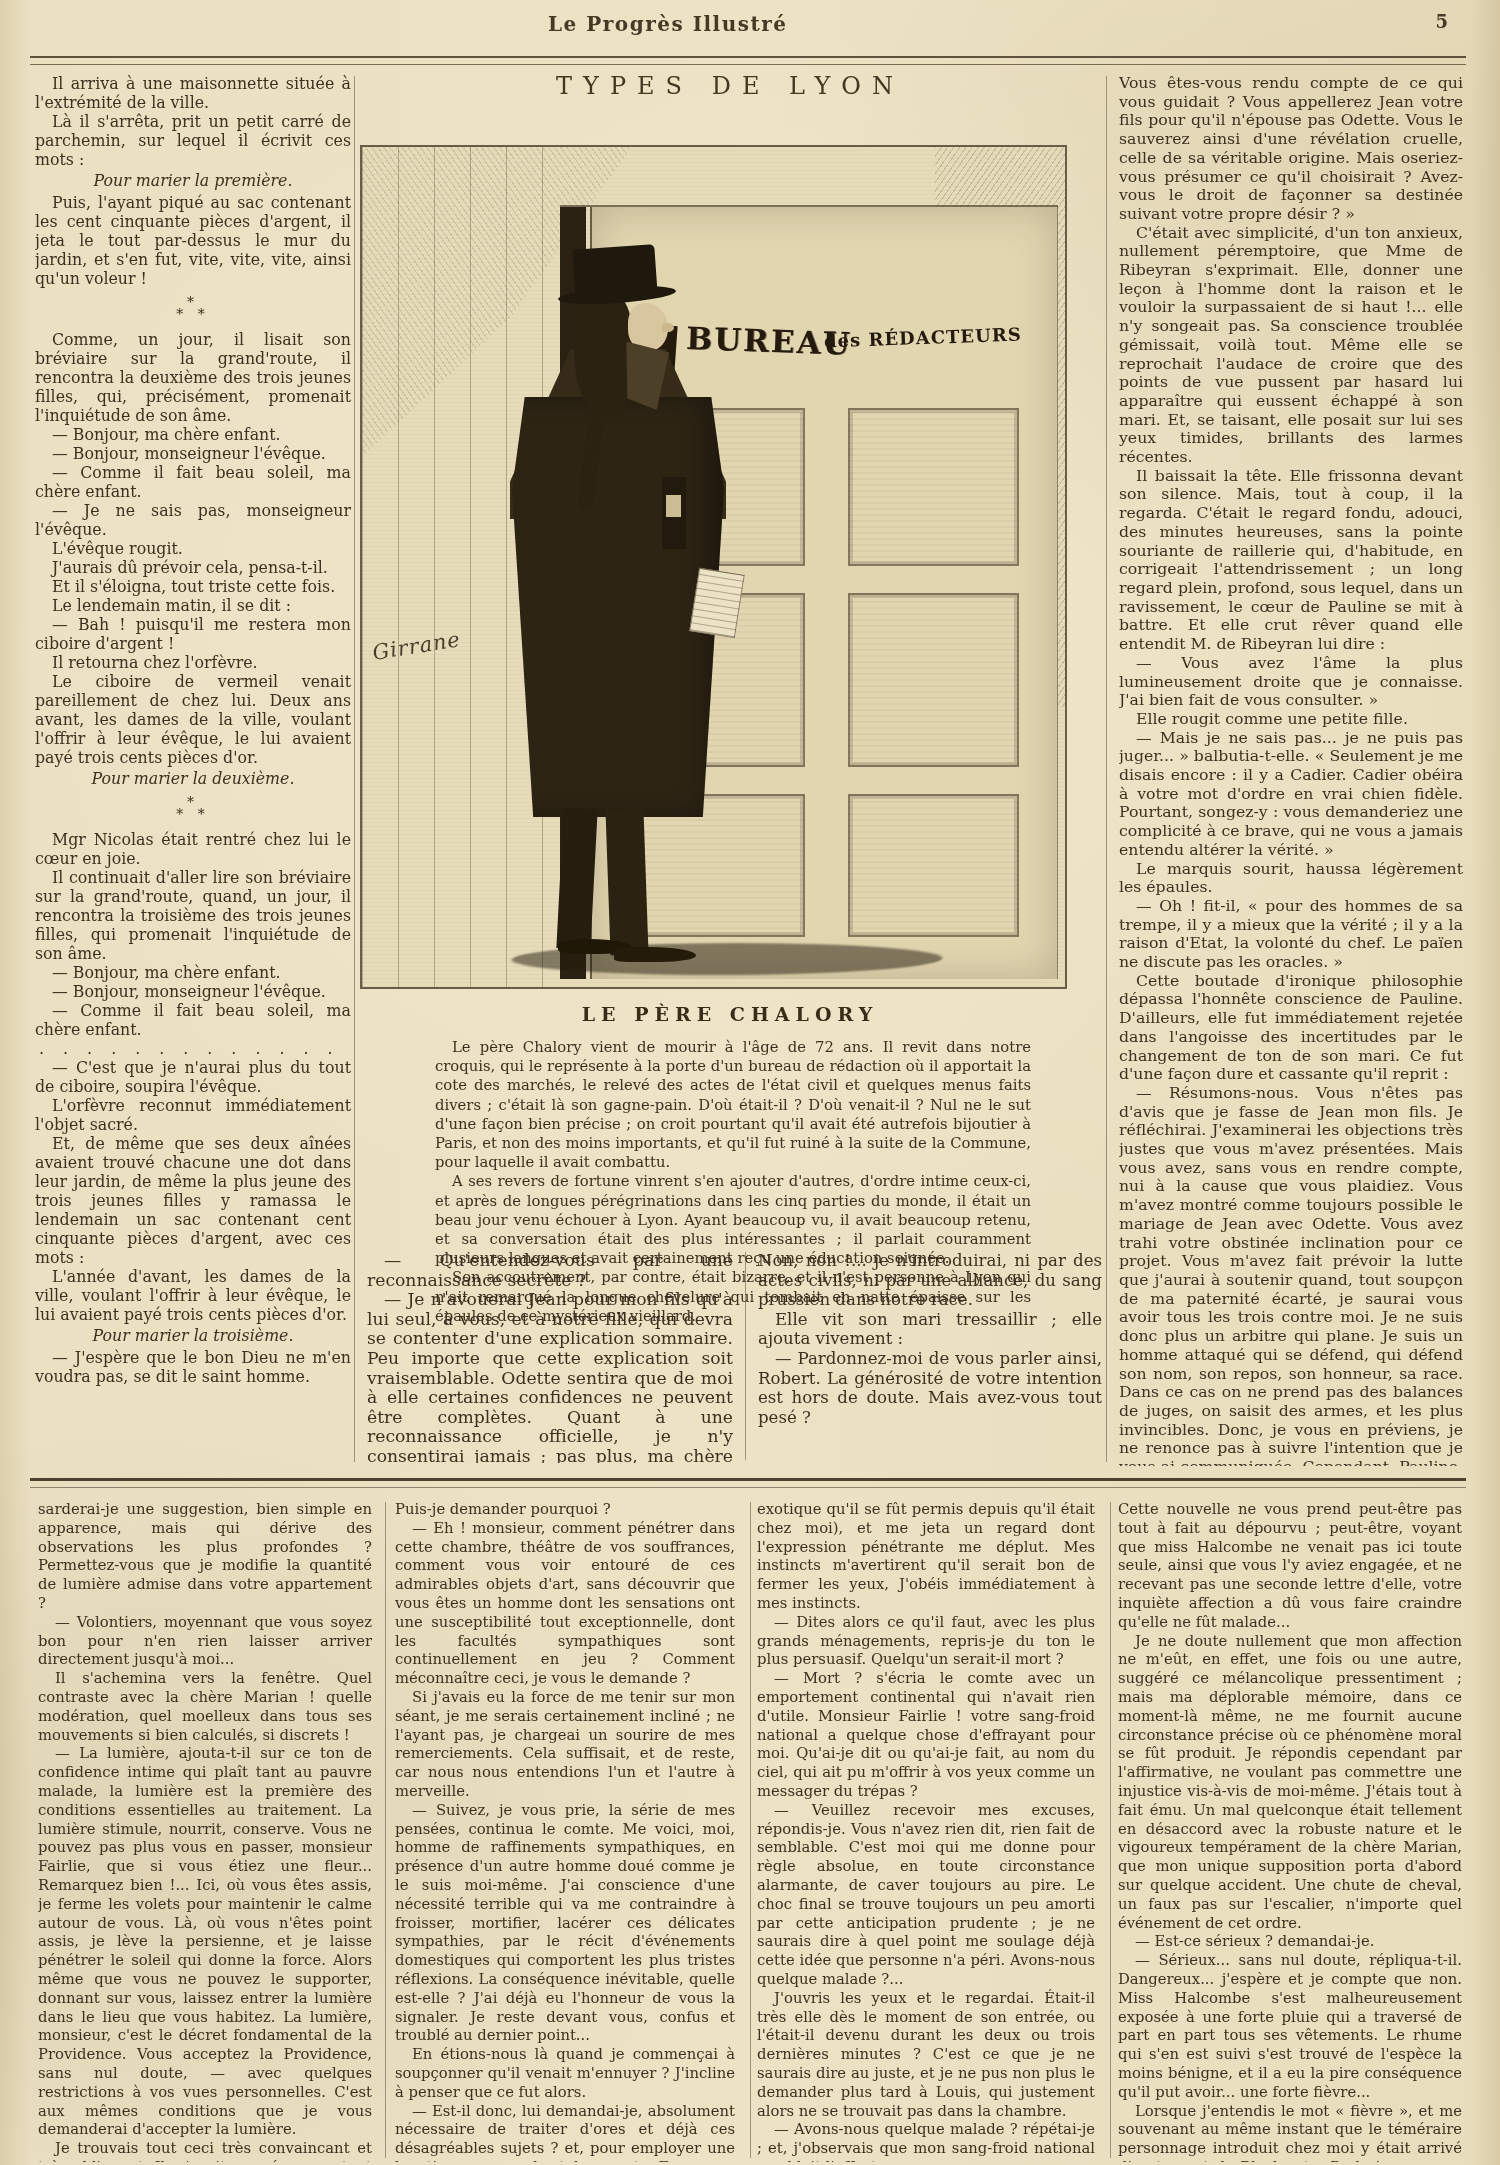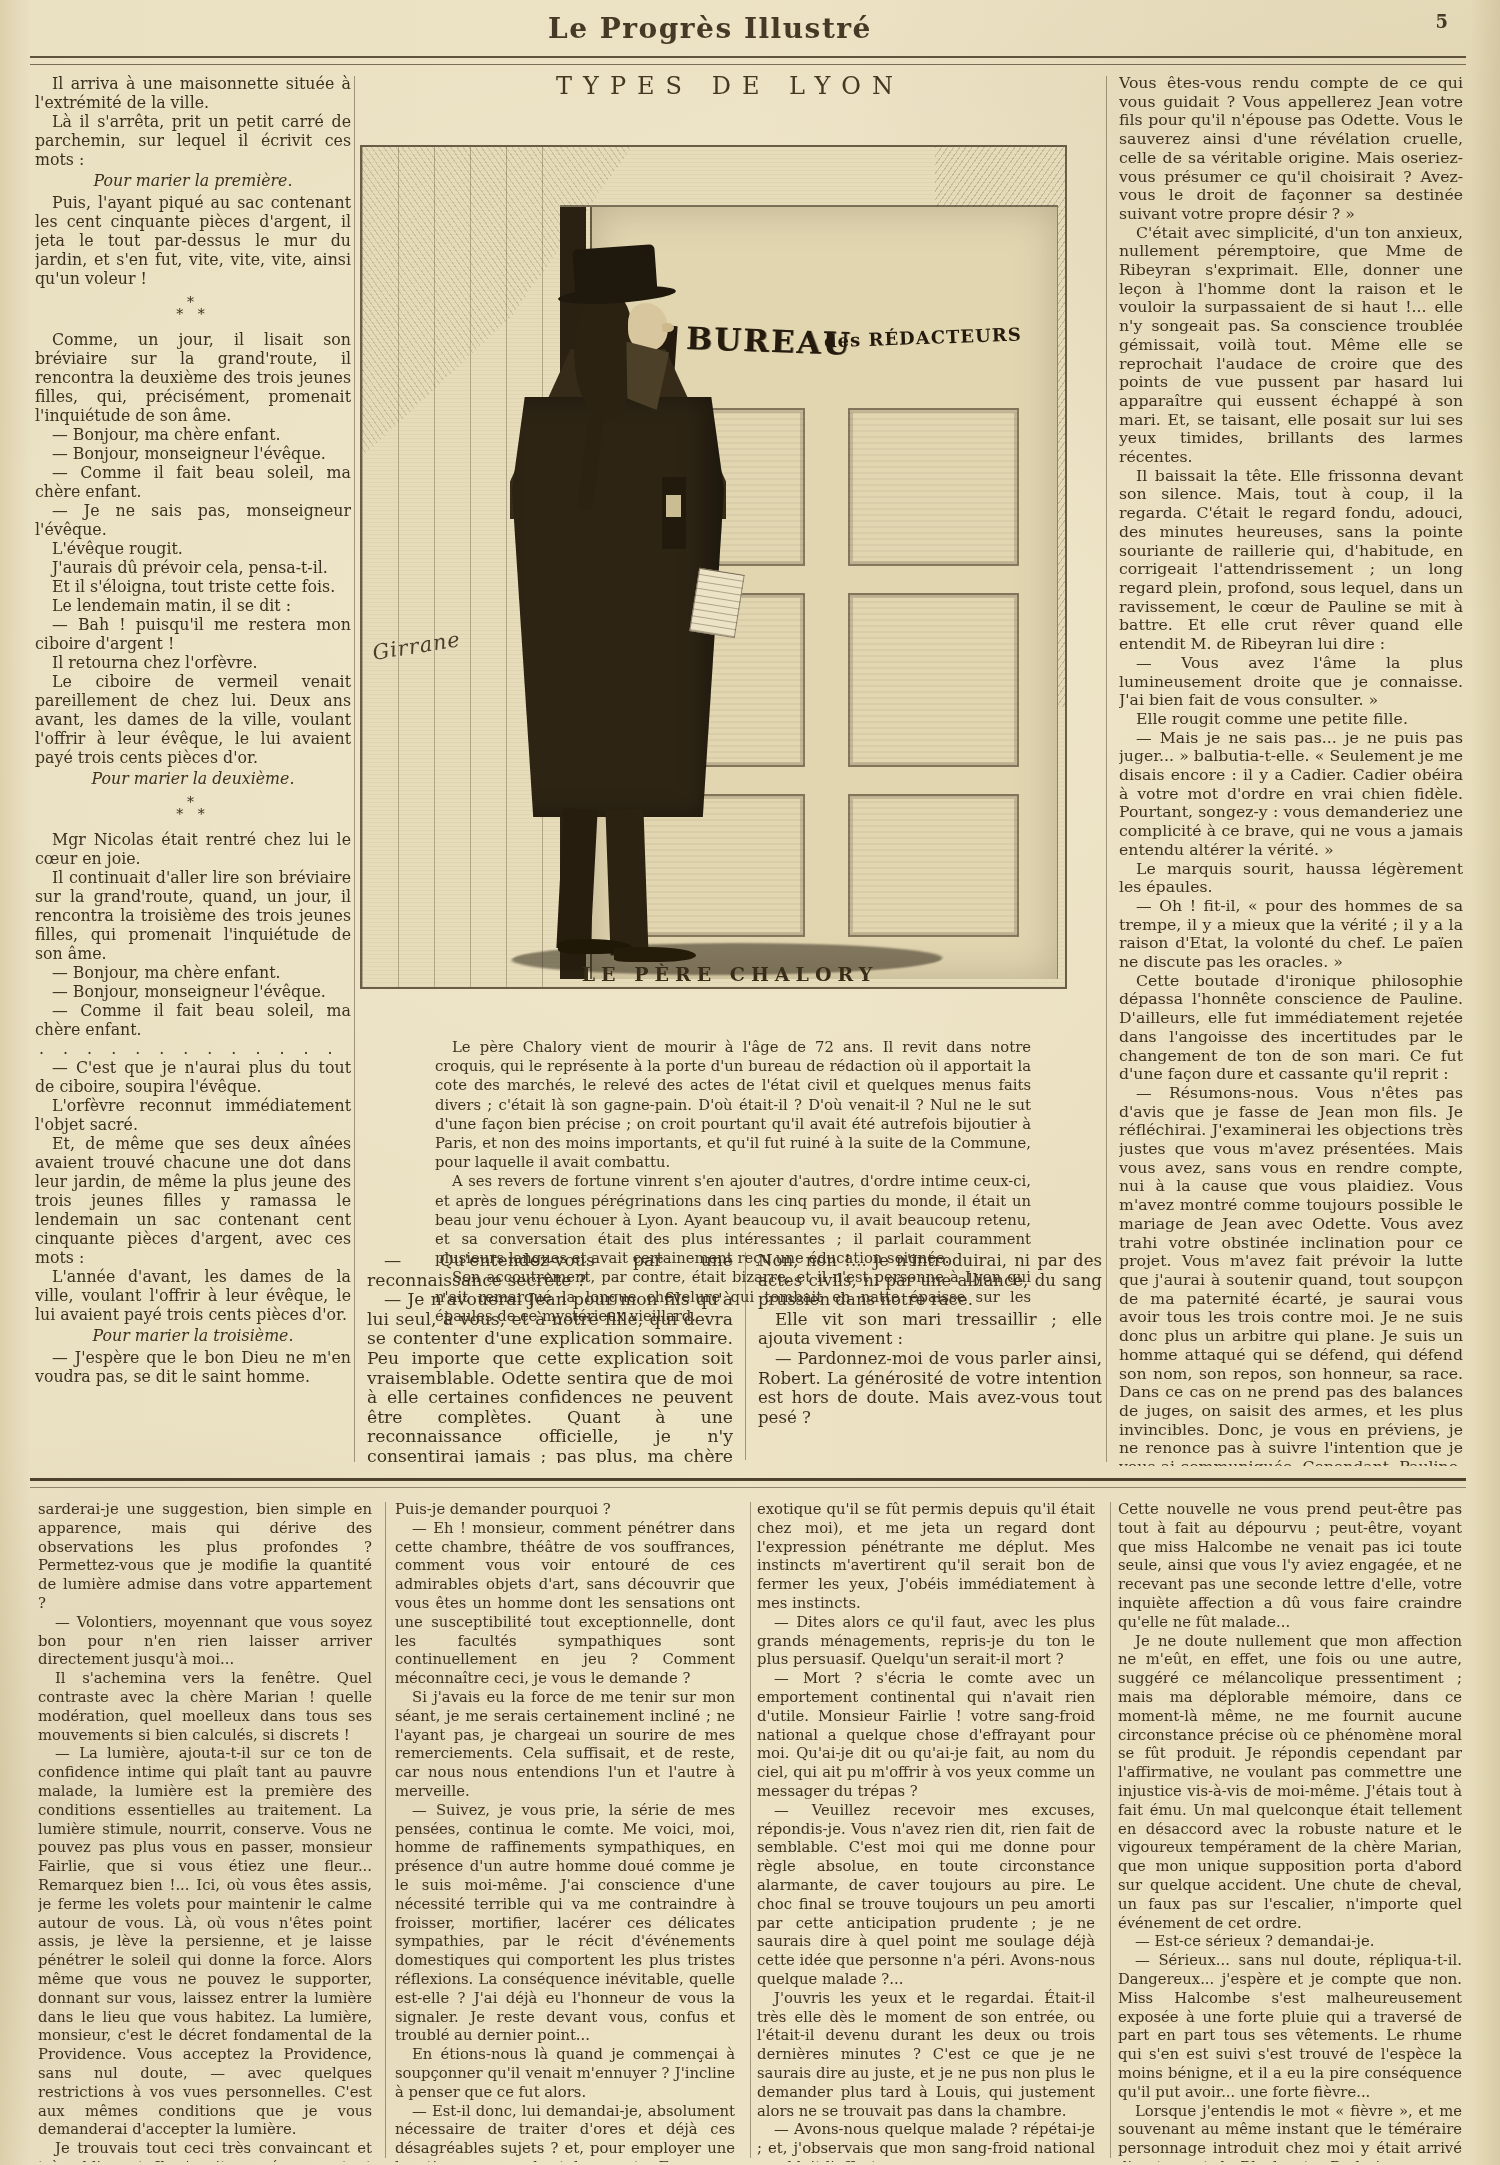--- a/index.html
+++ b/index.html
@@ -10,21 +10,21 @@
       radial-gradient(900px 700px at 12% 85%, rgba(120,95,55,.10), rgba(0,0,0,0) 60%),
       radial-gradient(900px 700px at 90% 10%, rgba(120,95,55,.08), rgba(0,0,0,0) 60%),
       linear-gradient(90deg, #ddd0ac 0, #eae0c2 2%, #ece2c4 50%, #e8ddbc 98%, #d8cba6 100%),
       #eae0c1;
     font-family:"DejaVu Serif", serif;
     color:#3c3120;
   }
   .abs{position:absolute;}
   
   .masthead{position:absolute;top:8px;left:0;width:100%;height:34px;}
-  .masthead .title{position:absolute;left:548px;top:4px;font-size:28px;font-weight:bold;letter-spacing:1.5px;color:#463a26;}
+  .masthead .title{position:absolute;left:548px;top:4px;font-size:20px;font-weight:bold;letter-spacing:1.5px;color:#463a26;}
   .masthead .pageno{position:absolute;right:52px;top:3px;font-size:18px;font-weight:bold;color:#463a26;}
   .head-rule{position:absolute;left:30px;top:56px;width:1436px;height:6px;
     border-top:2px solid rgba(62,49,30,.8);border-bottom:1px solid rgba(62,49,30,.65);}
   
   .txt p.para{margin:0;text-indent:17px;text-align:justify;}
   .txt p.ic{font-style:italic;text-align:center;text-indent:0;margin:2px 0 3px;}
   .txt p.ast{text-align:center;text-indent:0;white-space:pre-line;line-height:12px;font-size:14px;letter-spacing:5px;margin:8px 0 10px;}
   .txt p.dots{text-align:left;text-indent:4px;letter-spacing:7px;white-space:nowrap;overflow:hidden;}
   .txt p.ni{text-indent:0;}
   
@@ -79,21 +79,21 @@
     background-image:repeating-linear-gradient(0deg, rgba(58,44,26,.35) 0 1px, rgba(0,0,0,0) 1px 7px);}
   .leg1{position:absolute;left:198px;top:662px;width:34px;height:140px;background:#261d0f;transform:rotate(3deg);}
   .leg2{position:absolute;left:246px;top:662px;width:38px;height:146px;background:#2c2212;transform:rotate(-2deg);}
   .foot1{position:absolute;left:196px;top:792px;width:74px;height:15px;background:#201807;border-radius:50% 80% 60% 40%;}
   .foot2{position:absolute;left:252px;top:800px;width:82px;height:15px;background:#241b09;border-radius:40% 90% 70% 30%;}
   .shadow{position:absolute;left:150px;top:796px;width:430px;height:32px;background:rgba(34,25,11,.5);
     border-radius:50%;transform:skewX(-35deg);filter:blur(1px);}
   .girrane{position:absolute;left:10px;top:58%;font-style:italic;font-size:21px;color:rgba(44,33,17,.85);
     transform:rotate(-9deg);letter-spacing:1px;}
   
-  .pere-title{position:absolute;top:908px;left:0;width:100%;text-align:center;font-weight:bold;font-size:19px;letter-spacing:6px;color:#382d19;}
+  .pere-title{position:absolute;top:948px;left:0;width:100%;text-align:center;font-weight:bold;font-size:19px;letter-spacing:6px;color:#382d19;}
   .caption{position:absolute;top:982px;left:80px;width:596px;font-size:14.8px;line-height:19.2px;}
   .subL{position:absolute;top:1196px;left:12px;width:366px;height:212px;font-size:17.2px;line-height:19.6px;overflow:hidden;}
   .subR{position:absolute;top:1196px;left:403px;width:344px;height:212px;font-size:16.6px;line-height:19.6px;overflow:hidden;}
   
   .bottom-rule{position:absolute;left:30px;top:1478px;width:1436px;height:6px;
     border-top:3px solid rgba(50,39,22,.85);border-bottom:1px solid rgba(50,39,22,.5);}
   .bcol{position:absolute;top:1500px;height:662px;font-size:14.8px;line-height:18.8px;overflow:hidden;}
   .bc1{left:38px;width:334px;}
   .bc2{left:395px;width:340px;}
   .bc3{left:757px;width:338px;}

